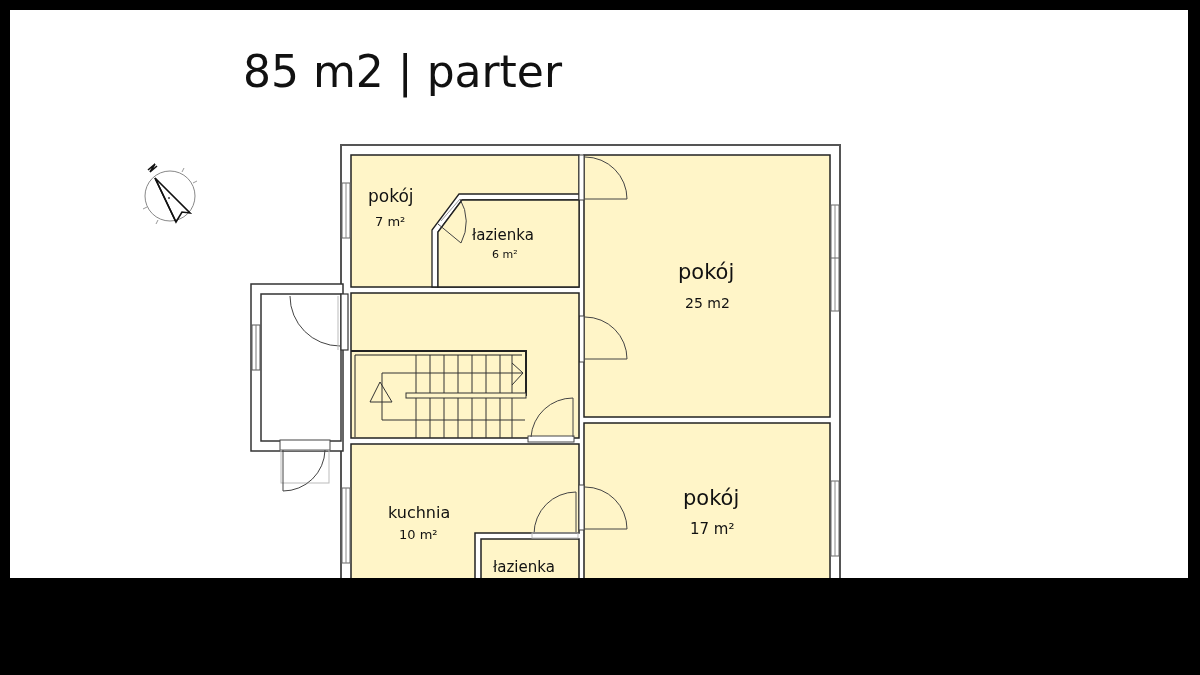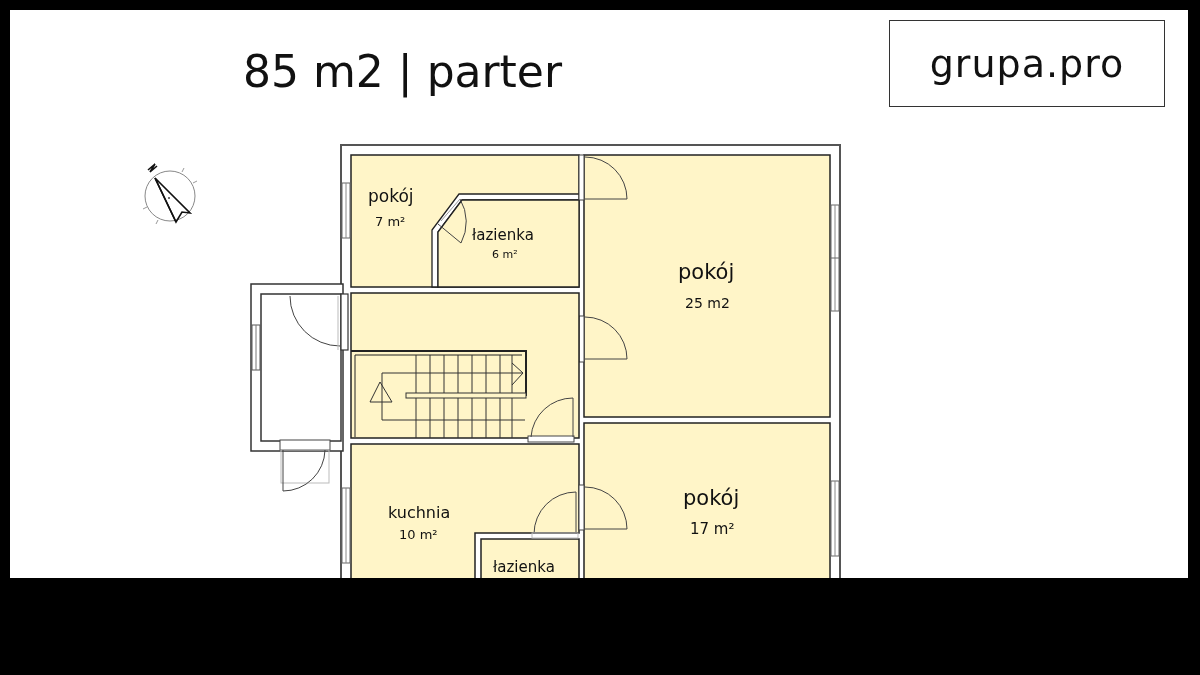--- a/index.html
+++ b/index.html
@@ -39,23 +39,20 @@
   }
   .lbl { font-family: "DejaVu Sans", sans-serif; fill: #111; }
 </style>
 </head>
 <body>
 
 <div class="frame">
 
   <div class="title">85 m2 | parter</div>
 
-  <div class="logo-box">
-    <span class="logo-text">grupa.pro</span>
-  </div>
 
   <svg class="plan" width="1200" height="675" viewBox="0 0 1200 675">
 
     <g>
       <circle cx="170" cy="196" r="25" fill="none" stroke="#888" stroke-width="1"></circle>
       <line x1="143" y1="209" x2="147" y2="207" stroke="#999" stroke-width="1"></line>
       <line x1="193" y1="183" x2="197" y2="181" stroke="#999" stroke-width="1"></line>
       <line x1="158" y1="220" x2="156" y2="224" stroke="#999" stroke-width="1"></line>
       <line x1="182" y1="172" x2="184" y2="168" stroke="#999" stroke-width="1"></line>
       <polygon points="155,178 190,213 182,212 176,222" fill="none" stroke="#111" stroke-width="1.6"></polygon>

